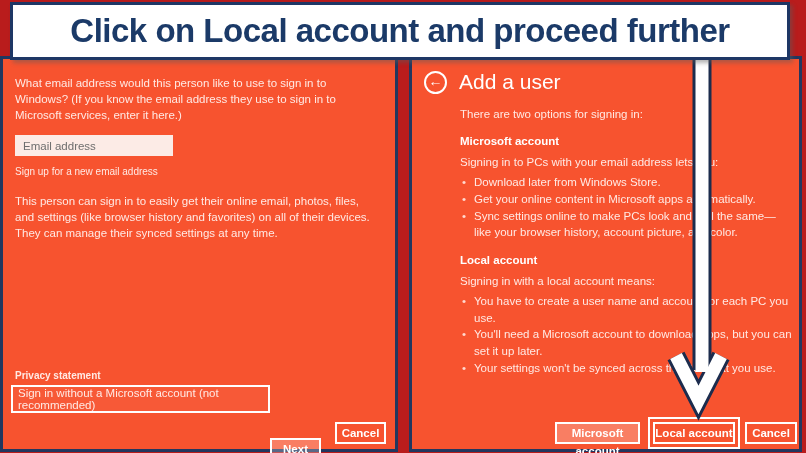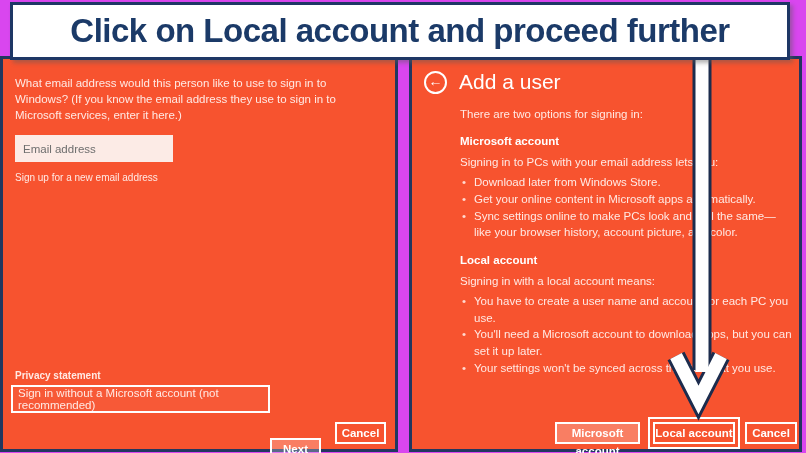--- a/index.html
+++ b/index.html
@@ -1,19 +1,19 @@
 <!DOCTYPE html>
 <html><head>
 <meta charset="utf-8">
 <style>
   * { margin:0; padding:0; box-sizing:border-box; }
   html,body { background:#fff; }
   body { font-family:"Liberation Sans","DejaVu Sans",sans-serif; }
   .stage {
-    position:relative; width:806px; height:453px; background:#d946ef; overflow:hidden;
+    position:relative; width:806px; height:453px; background:#b91c1c; overflow:hidden;
   }
   
   .banner {
     position:absolute; left:10px; top:2px; width:780px; height:58px;
     background:#ffffff; border:3px solid #1e3765;
     box-shadow:3px 3px 4px rgba(90,90,90,.45);
     display:flex; align-items:center; justify-content:center; z-index:10;
   }
   .banner-title {
     color:#1b3a68; font-size:33px; font-weight:bold; letter-spacing:-0.5px;
@@ -26,21 +26,21 @@
   }
   .panel-left  { left:0;     width:398px; }
   .panel-right { left:409px; width:393px; }
   .panel-inner { position:relative; width:100%; height:100%; padding:9px 12px; }
 
   h1.win-title { font-weight:normal; font-size:21px; letter-spacing:0; }
   .body-txt { font-size:11.5px; line-height:1.4; color:#ffe9e4; }
   .panel-left .body-txt { width:366px; }
 
   .email-input {
-    display:block; margin-top:12px; width:158px; height:27px;
+    display:block; margin-top:12px; width:158px; height:21px;
     background:#fcebe6; border:1px solid #fcebe6; outline:none;
     font-family:"Liberation Sans",sans-serif; font-size:11.5px; color:#555;
     padding:0 7px;
   }
   .email-input::placeholder { color:#6e6e6e; opacity:1; }
 
   .link { font-size:10px; color:#ffe9e4; cursor:pointer; }
   .signup-link { display:inline-block; margin-top:10px; }
 
   .privacy-link { position:absolute; left:12px; top:311px;font-weight:bold; }
@@ -102,20 +102,21 @@
   </div>
 
   <div class="panel panel-left">
     <div class="panel-inner">
       <p class="body-txt" style="margin-top:7px">What email address would this person like to use to sign in to Windows? (If you know the email address they use to sign in to Microsoft services, enter it here.)</p>
 
       <input class="email-input" type="text" value="" placeholder="Email address" style="">
 
       <span class="link signup-link">Sign up for a new email address</span>
 
+      <p class="body-txt" style="margin-top:14px">This person can sign in to easily get their online email, photos, files, and settings (like browser history and favorites) on all of their devices. They can manage their synced settings at any time.</p>
 
       <span class="link privacy-link">Privacy statement</span>
 
       <div class="nomsa-box">
         <span class="link">Sign in without a Microsoft account (not recommended)</span>
       </div>
 
       <button class="win-btn lit btn-next">Next</button>
       <button class="win-btn btn-cancel-l">Cancel</button>
     </div>

